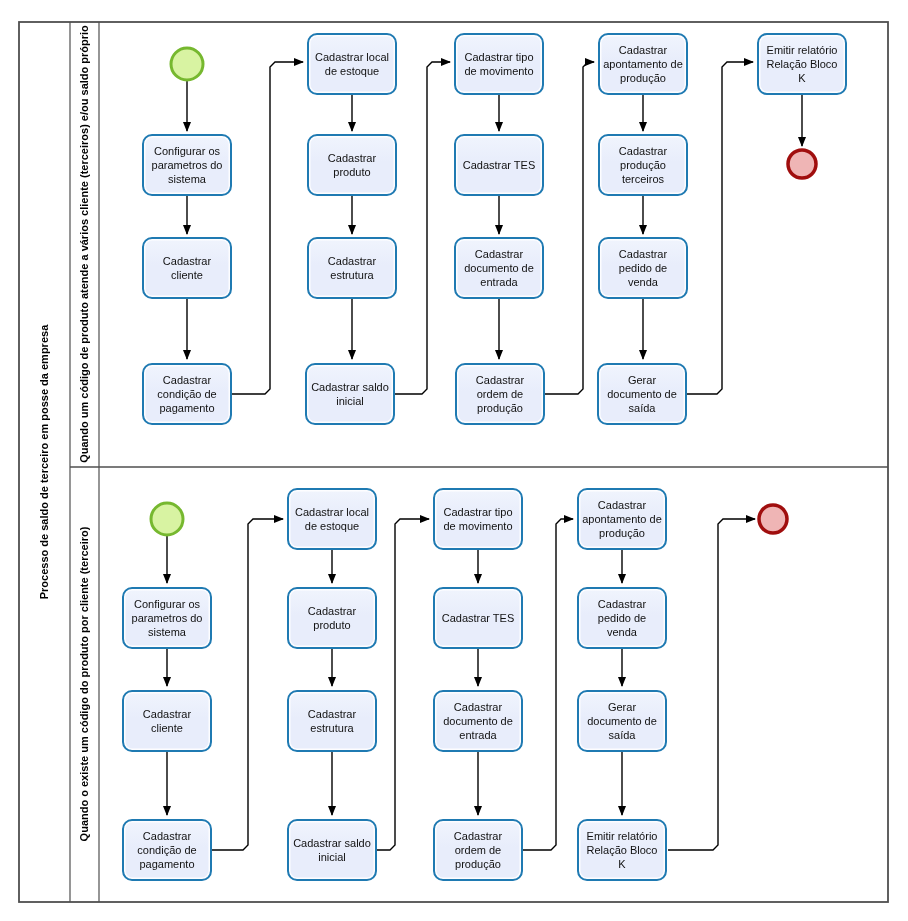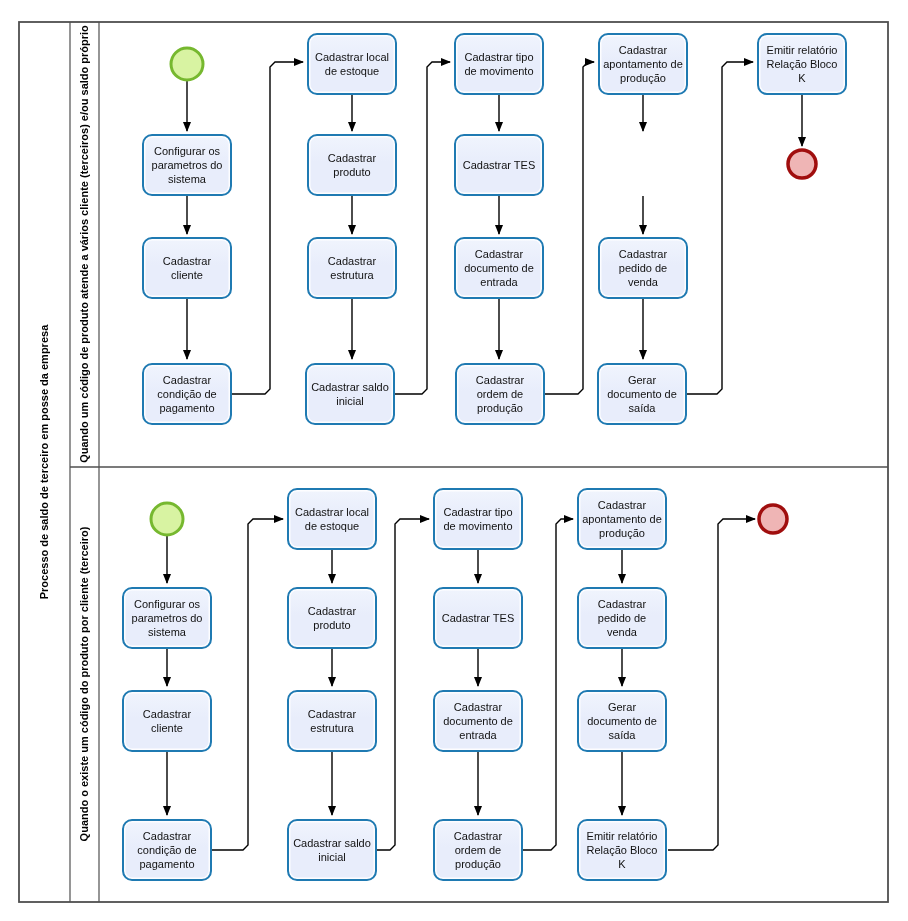--- a/index.html
+++ b/index.html
@@ -130,20 +130,23 @@
     </div>
   <div class="task" style="left:454px;top:237px">
       <span>Cadastrar documento de entrada</span>
     </div>
   <div class="task" style="left:455px;top:363px">
       <span>Cadastrar ordem de produção</span>
     </div>
   <div class="task" style="left:598px;top:33px">
       <span>Cadastrar apontamento de produção</span>
     </div>
+  <div class="task" style="left:598px;top:134px">
+      <span>Cadastrar produção terceiros</span>
+    </div>
   <div class="task" style="left:598px;top:237px">
       <span>Cadastrar pedido de venda</span>
     </div>
   <div class="task" style="left:597px;top:363px">
       <span>Gerar documento de saída</span>
     </div>
   <div class="task" style="left:757px;top:33px">
       <span>Emitir relatório Relação Bloco K</span>
     </div>
 

